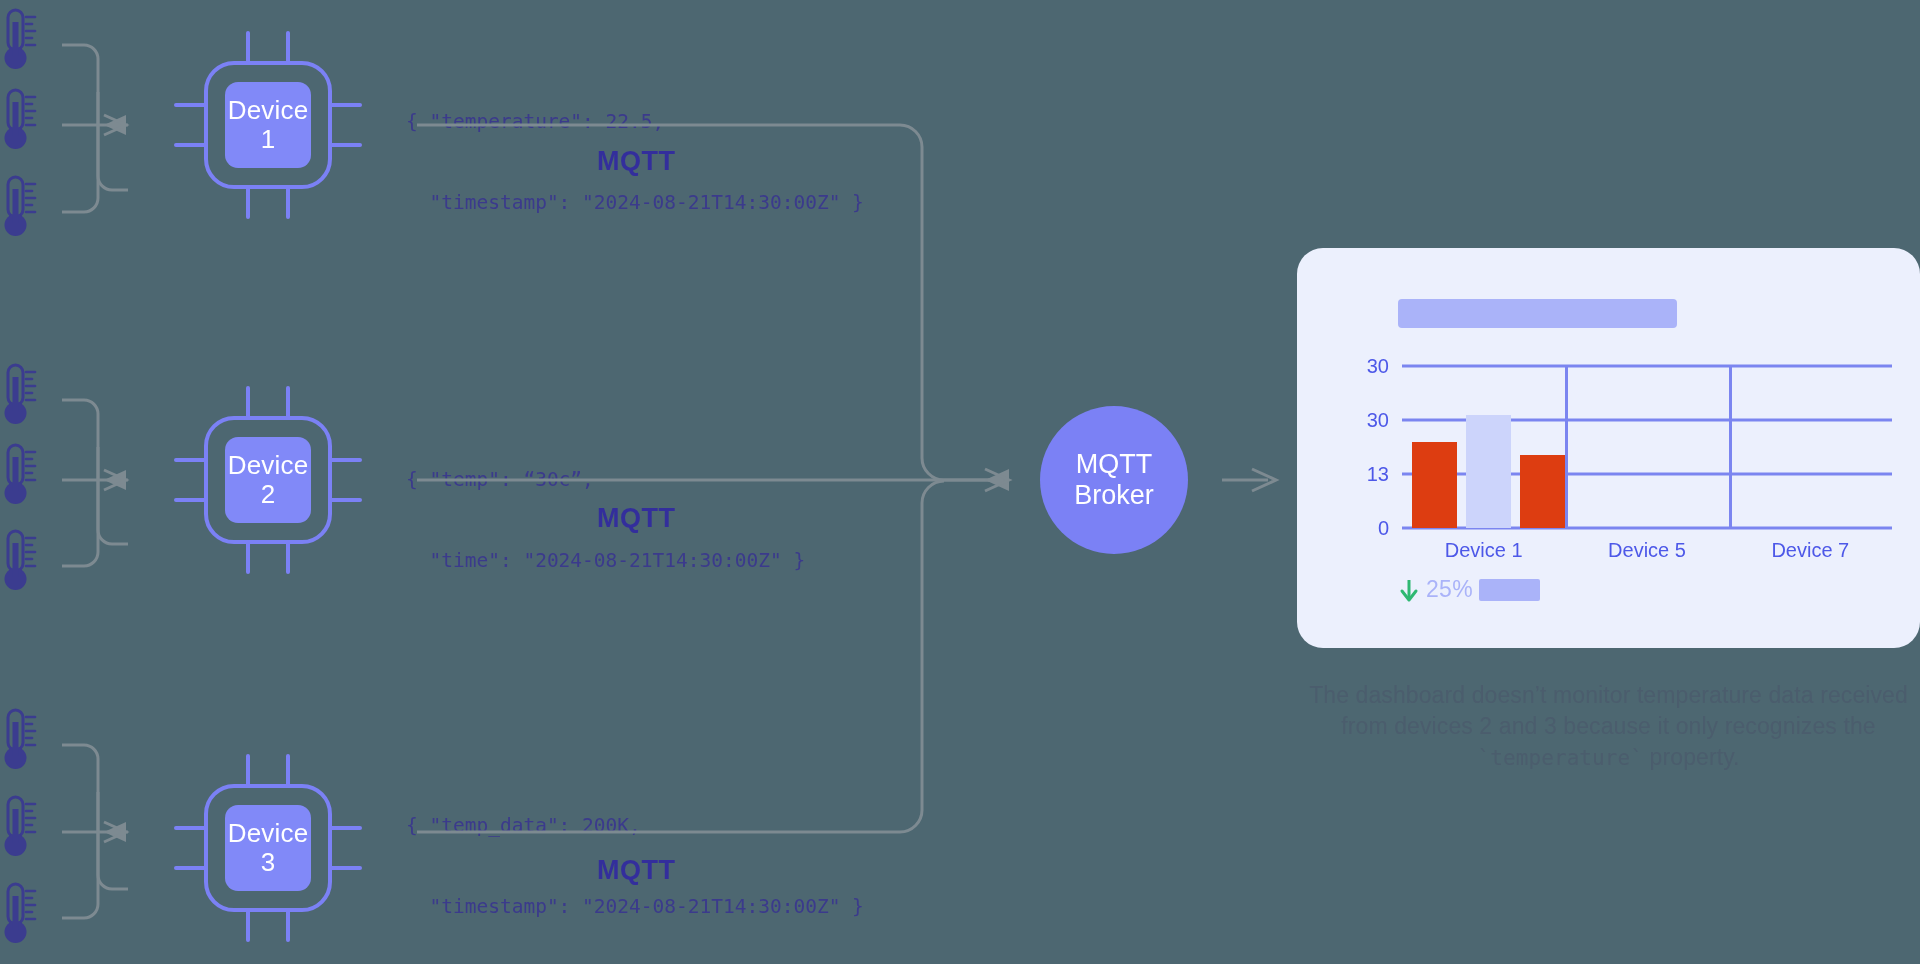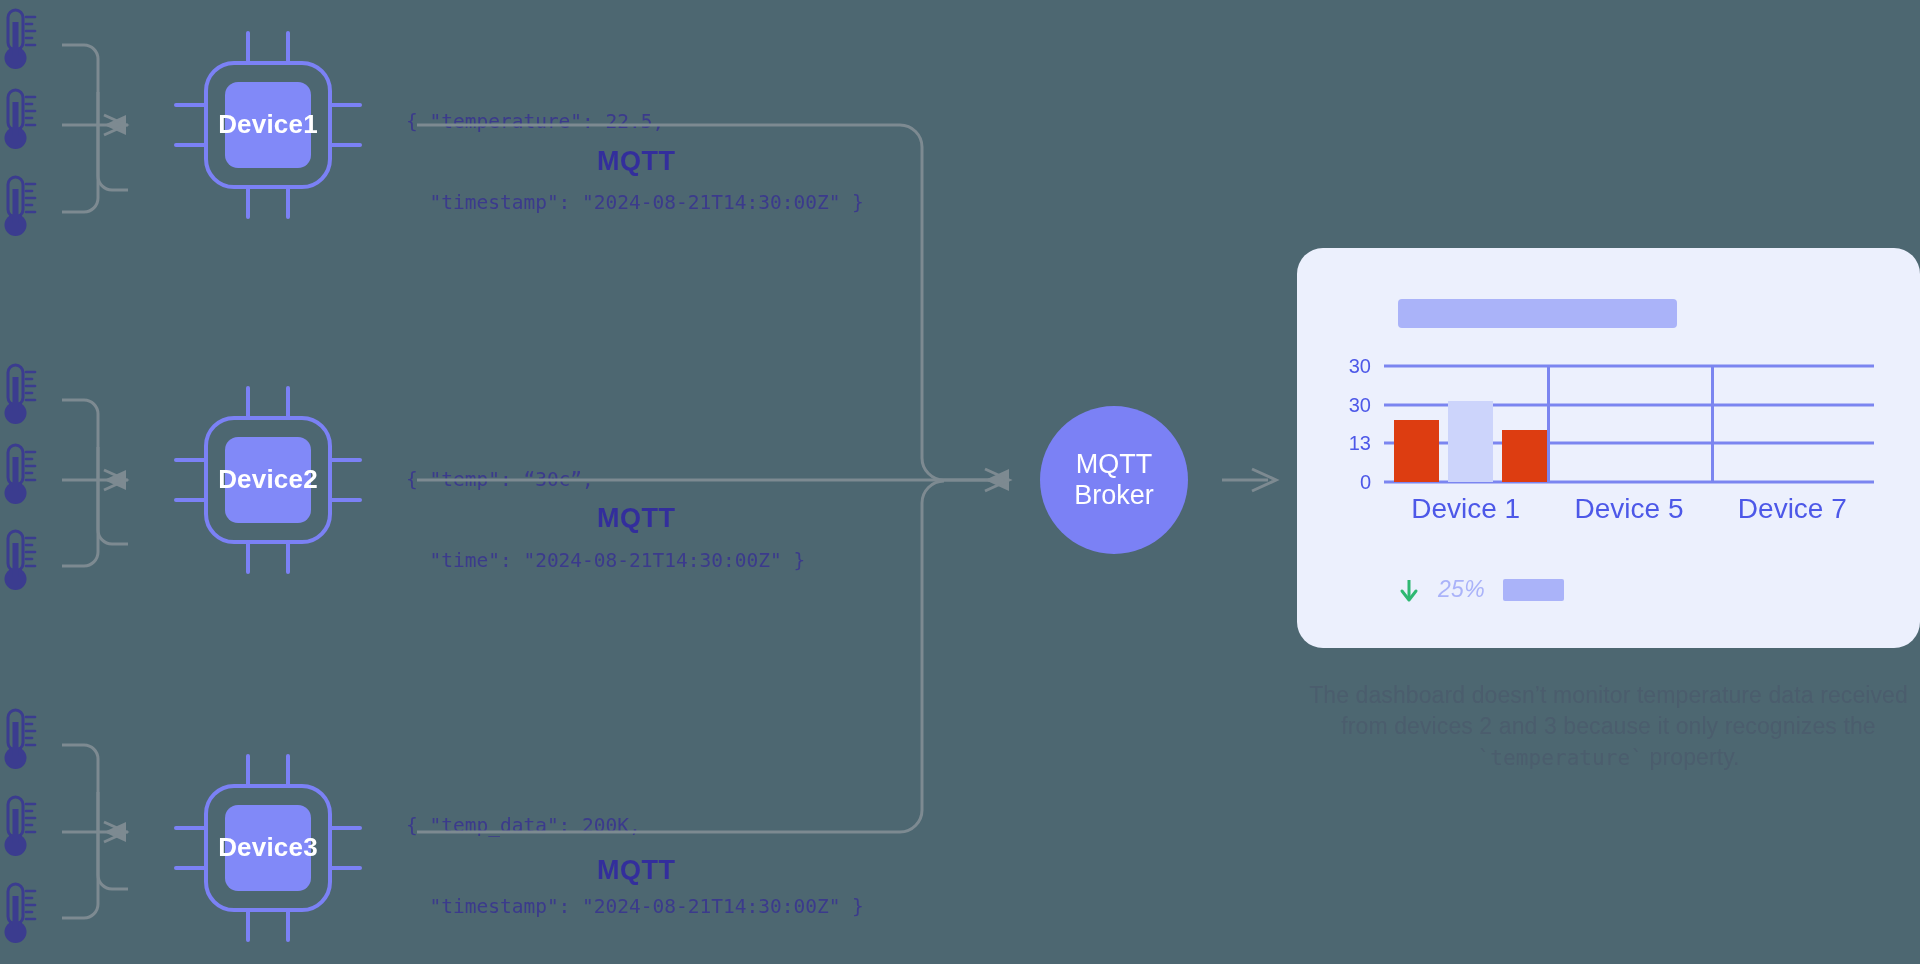--- a/index.html
+++ b/index.html
@@ -35,29 +35,28 @@
     position: absolute;
     width: 160px;
     height: 160px;
   }
   .chip-label {
     position: absolute;
     left: 0; top: 0;
     width: 160px;
     height: 160px;
     display: flex;
-    flex-direction: row;
+    flex-direction: column;
     align-items: center;
     justify-content: center;
     color: #ffffff;
     font-size: 26px;
     line-height: 1.12;
     letter-spacing: .2px;
     pointer-events: none;
-    font-weight: bold;
   }
 
   
   .payload {
     position: absolute;
     font-family: "DejaVu Sans Mono", "Liberation Mono", monospace;
     font-size: 19.5px;
     line-height: 27px;
     color: #3b3a8c;
     white-space: pre;
@@ -102,24 +101,24 @@
     position: absolute;
     left: 101px;
     top: 51px;
     width: 279px;
     height: 29px;
     background: #aab3f9;
     border-radius: 4px;
   }
   .chart {
     position: absolute;
-    left: 87px;
+    left: 105px;
     top: 118px;
     width: 490px;
-    height: 116px;
+    height: 162px;
   }
   .y-label {
     position: absolute;
     right: 100%;
     margin-right: 13px;
     transform: translateY(-50%);
     font-size: 20px;
     color: #4d58e8;
     white-space: nowrap;
   }
@@ -136,36 +135,35 @@
     top: 0;
     bottom: 0;
     width: 3px;
     background: #7b85f0;
   }
   .x-label {
     position: absolute;
     top: 100%;
     margin-top: 11px;
     transform: translateX(-50%);
-    font-size: 28px;
+    font-size: 20px;
     color: #4d58e8;
     white-space: nowrap;
   }
   .bar {
     position: absolute;
     bottom: 0;
   }
   .legend {
     position: absolute;
     left: 101px;
     top: 328px;
     display: flex;
     align-items: center;
-    gap: 18px;
-    font-style: italic;
+    gap: 6px;
   }
   .legend-pct {
     font-size: 23px;
     color: #aab3f9;
     letter-spacing: .3px;
   }
   .legend-ph {
     width: 61px;
     height: 22px;
     background: #aab3f9;

